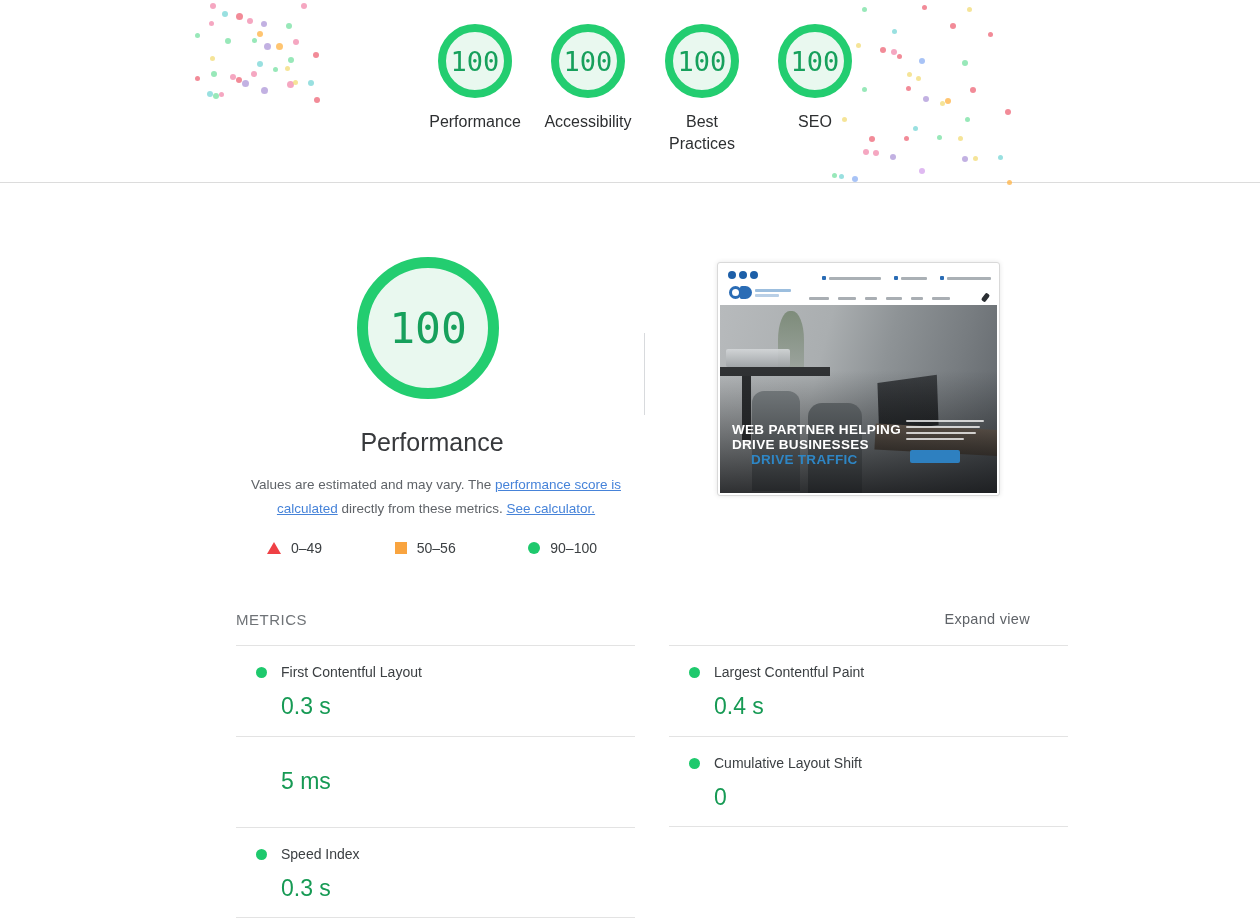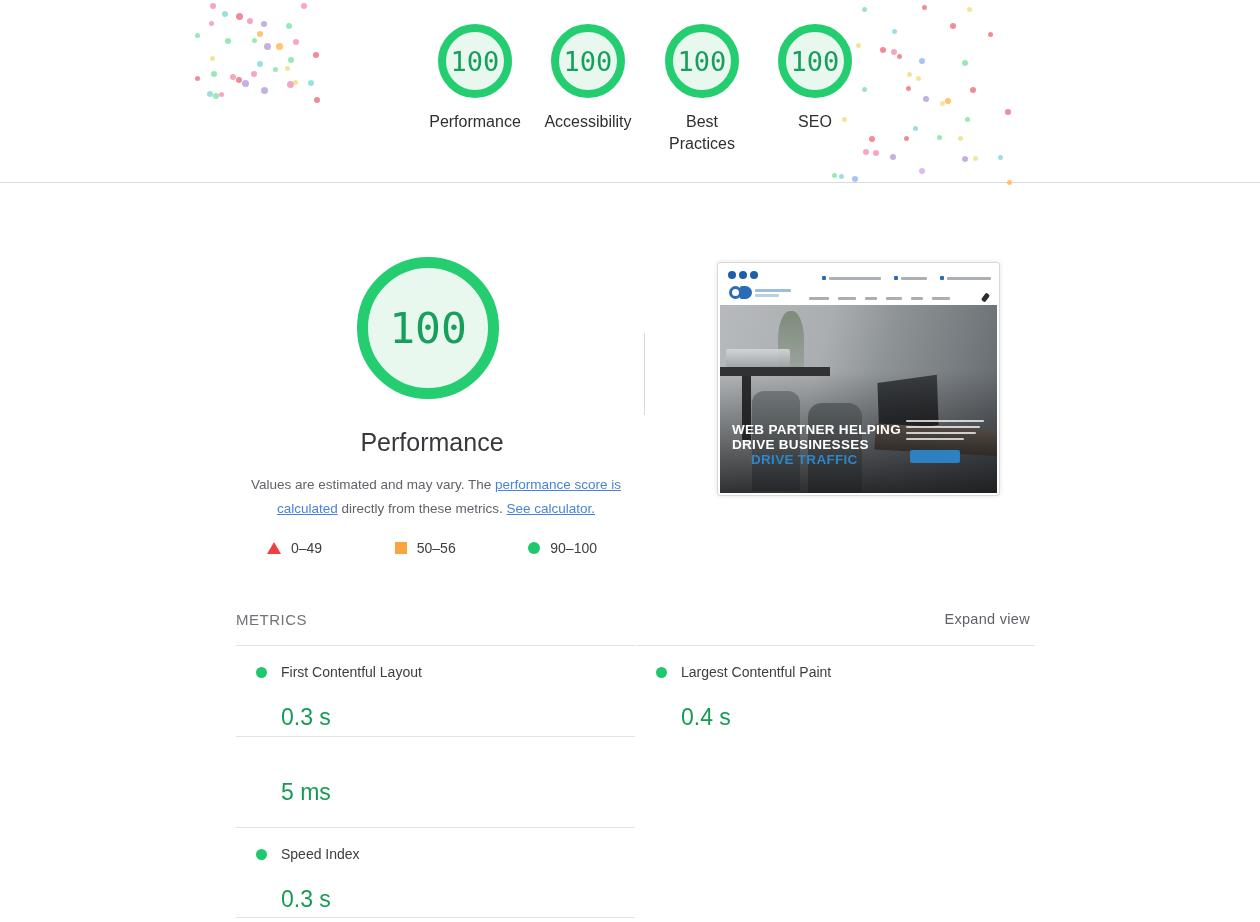--- a/index.html
+++ b/index.html
@@ -69,27 +69,27 @@
   .hero-text { position:absolute; left:12px; top:117px; z-index:2; font-weight:700; font-size:13.5px; line-height:15px; letter-spacing:.3px; color:#fff; }
   .hero-text .l3 { color:#2e86c5;margin-left:19px; }
   .cta-copy { position:absolute; left:186px; top:115px; z-index:2; width:80px; }
   .cta-copy s { display:block; height:2px; background:#fff; opacity:.75; margin-bottom:4px; border-radius:1px; }
   .cta-btn { position:absolute; left:190px; top:145px; z-index:2; width:50px; height:13px; background:#2e80c0; border-radius:2px; }
 
   
   .metrics-hd { position:absolute; left:236px; top:611px; font-size:15px; letter-spacing:.5px; color:#6f7377; }
   .expand { position:absolute; right:230px; top:611px; font-size:14.5px; letter-spacing:.3px; color:#5f6368; cursor:pointer; }
   .m-col { position:absolute; top:645px; width:399px; }
-  .m-col.left { left:236px; } .m-col.right { left:636px; }
+  .m-col.left { left:236px; } .m-col.right { left:669px; }
   .metric-row { height:91px; border-top:1px solid #e3e3e3; padding:18px 0 0 20px; }
   .metric-row.last { border-bottom:1px solid #e3e3e3; }
   .m-head { display:flex; align-items:center; gap:14px; }
   .m-dot { width:11px; height:11px; border-radius:50%; background:#1ec96d; flex:none; }
   .m-lbl { font-size:14px; color:#3c4043; }
-  .m-val { margin:24px 0 0 25px; font-size:23px; color:#169a54; }
+  .m-val { margin:13px 0 0 25px; font-size:23px; color:#169a54; }
 </style>
 </head>
 <body>
 
 <div class="page">
 
   <header class="hdr">
     <div class="confetti">
         <span style="left: 210px; top: 3px; width: 6px; height: 6px; background: rgb(242, 145, 178);"></span>
         <span style="left: 222px; top: 11px; width: 6px; height: 6px; background: rgb(127, 216, 216);"></span>
@@ -305,15 +305,22 @@
   </div>
 
   <div class="m-col right">
     <div class="metric-row">
       <div class="m-head">
           <span class="m-dot"></span>
         <span class="m-lbl">Largest Contentful Paint</span>
         </div>
       <div class="m-val">0.4 s</div>
     </div>
+    <div class="metric-row last">
+      <div class="m-head">
+          <span class="m-dot"></span>
+        <span class="m-lbl">Cumulative Layout Shift</span>
+        </div>
+      <div class="m-val">0</div>
+    </div>
   </div>
 
 </div>
 
 </body></html>

